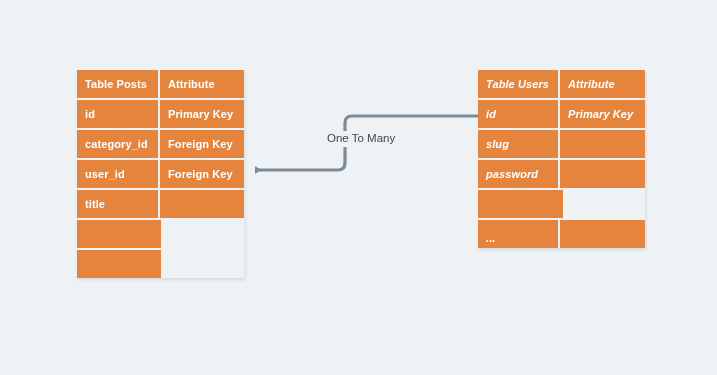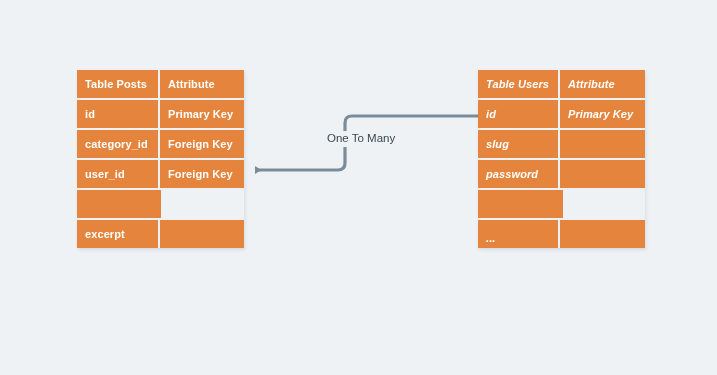--- a/index.html
+++ b/index.html
@@ -129,24 +129,27 @@
     </div>
     <div class="er-row">
       <div class="er-cell name-col">category_id</div>
       <div class="er-cell attr-col">Foreign Key</div>
     </div>
     <div class="er-row">
       <div class="er-cell name-col">user_id</div>
       <div class="er-cell attr-col">Foreign Key</div>
     </div>
     <div class="er-row">
+      <div class="er-cell name-col">title</div>
       <div class="er-cell attr-col"></div>
     </div>
     <div class="er-row">
-      <div class="er-cell name-col">excerpt</div>
+      <div class="er-cell attr-col"></div>
+    </div>
+    <div class="er-row">
       <div class="er-cell attr-col"></div>
     </div>
   </div>
 
   <div id="table-users" class="er-table">
     <div class="er-row">
       <div class="er-cell name-col">Table Users</div>
       <div class="er-cell attr-col">Attribute</div>
     </div>
     <div class="er-row">

